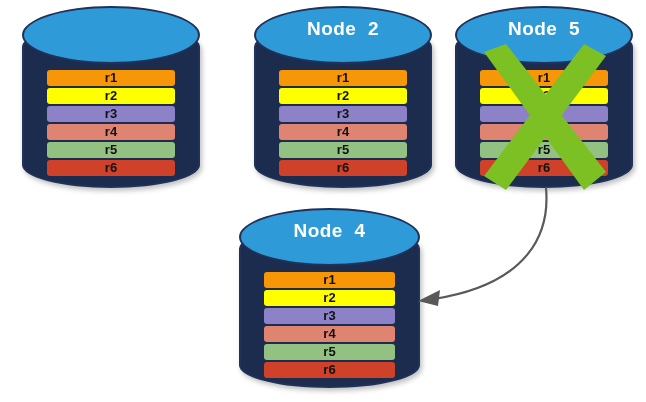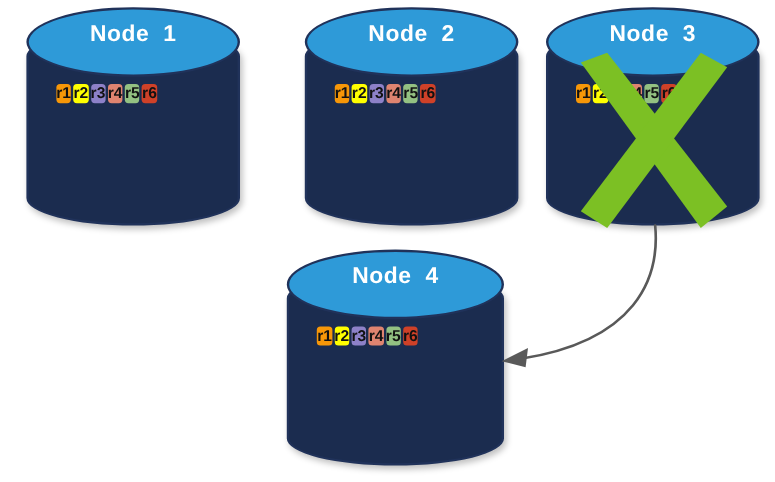--- a/index.html
+++ b/index.html
@@ -54,21 +54,21 @@
     font-weight: bold;
     letter-spacing: 0.5px;
     white-space: pre;
   }
   .rows {
     position: absolute;
     left: 14%;
     right: 14%;
     top: 64px;
     display: flex;
-    flex-direction: row;
+    flex-direction: column;
     gap: 2px;
   }
   .row-bar {
     height: 16px;
     line-height: 16px;
     border-radius: 3px;
     text-align: center;
     font-size: 13px;
     font-weight: bold;
     color: #111111;
@@ -102,21 +102,20 @@
   }
 </style>
 </head>
 <body>
 
 <div id="canvas" style="background: rgb(255, 255, 255);">
 
   <div class="node" id="node-1">
     <div class="body" style="background: rgb(27, 44, 79); border-color: rgb(32, 50, 90);"></div>
     <div class="top" style="background: rgb(46, 154, 216); border-color: rgb(32, 50, 90);"></div>
-    <div class="title">Node  1</div>
     <div class="rows">
       <div class="row-bar" style="background: rgb(247, 151, 8);">r1</div>
       <div class="row-bar" style="background: rgb(255, 255, 0);">r2</div>
       <div class="row-bar" style="background: rgb(141, 129, 200);">r3</div>
       <div class="row-bar" style="background: rgb(223, 132, 112);">r4</div>
       <div class="row-bar" style="background: rgb(147, 193, 130);">r5</div>
       <div class="row-bar" style="background: rgb(207, 65, 40);">r6</div>
     </div>
   </div>
 
@@ -130,21 +129,21 @@
       <div class="row-bar" style="background: rgb(141, 129, 200);">r3</div>
       <div class="row-bar" style="background: rgb(223, 132, 112);">r4</div>
       <div class="row-bar" style="background: rgb(147, 193, 130);">r5</div>
       <div class="row-bar" style="background: rgb(207, 65, 40);">r6</div>
     </div>
   </div>
 
   <div class="node" id="node-3">
     <div class="body" style="background: rgb(27, 44, 79); border-color: rgb(32, 50, 90);"></div>
     <div class="top" style="background: rgb(46, 154, 216); border-color: rgb(32, 50, 90);"></div>
-    <div class="title">Node  3</div>
+    <div class="title">Node  5</div>
     <div class="rows">
       <div class="row-bar" style="background: rgb(247, 151, 8);">r1</div>
       <div class="row-bar" style="background: rgb(255, 255, 0);">r2</div>
       <div class="row-bar" style="background: rgb(141, 129, 200);">r3</div>
       <div class="row-bar" style="background: rgb(223, 132, 112);">r4</div>
       <div class="row-bar" style="background: rgb(147, 193, 130);">r5</div>
       <div class="row-bar" style="background: rgb(207, 65, 40);">r6</div>
     </div>
   </div>
 

